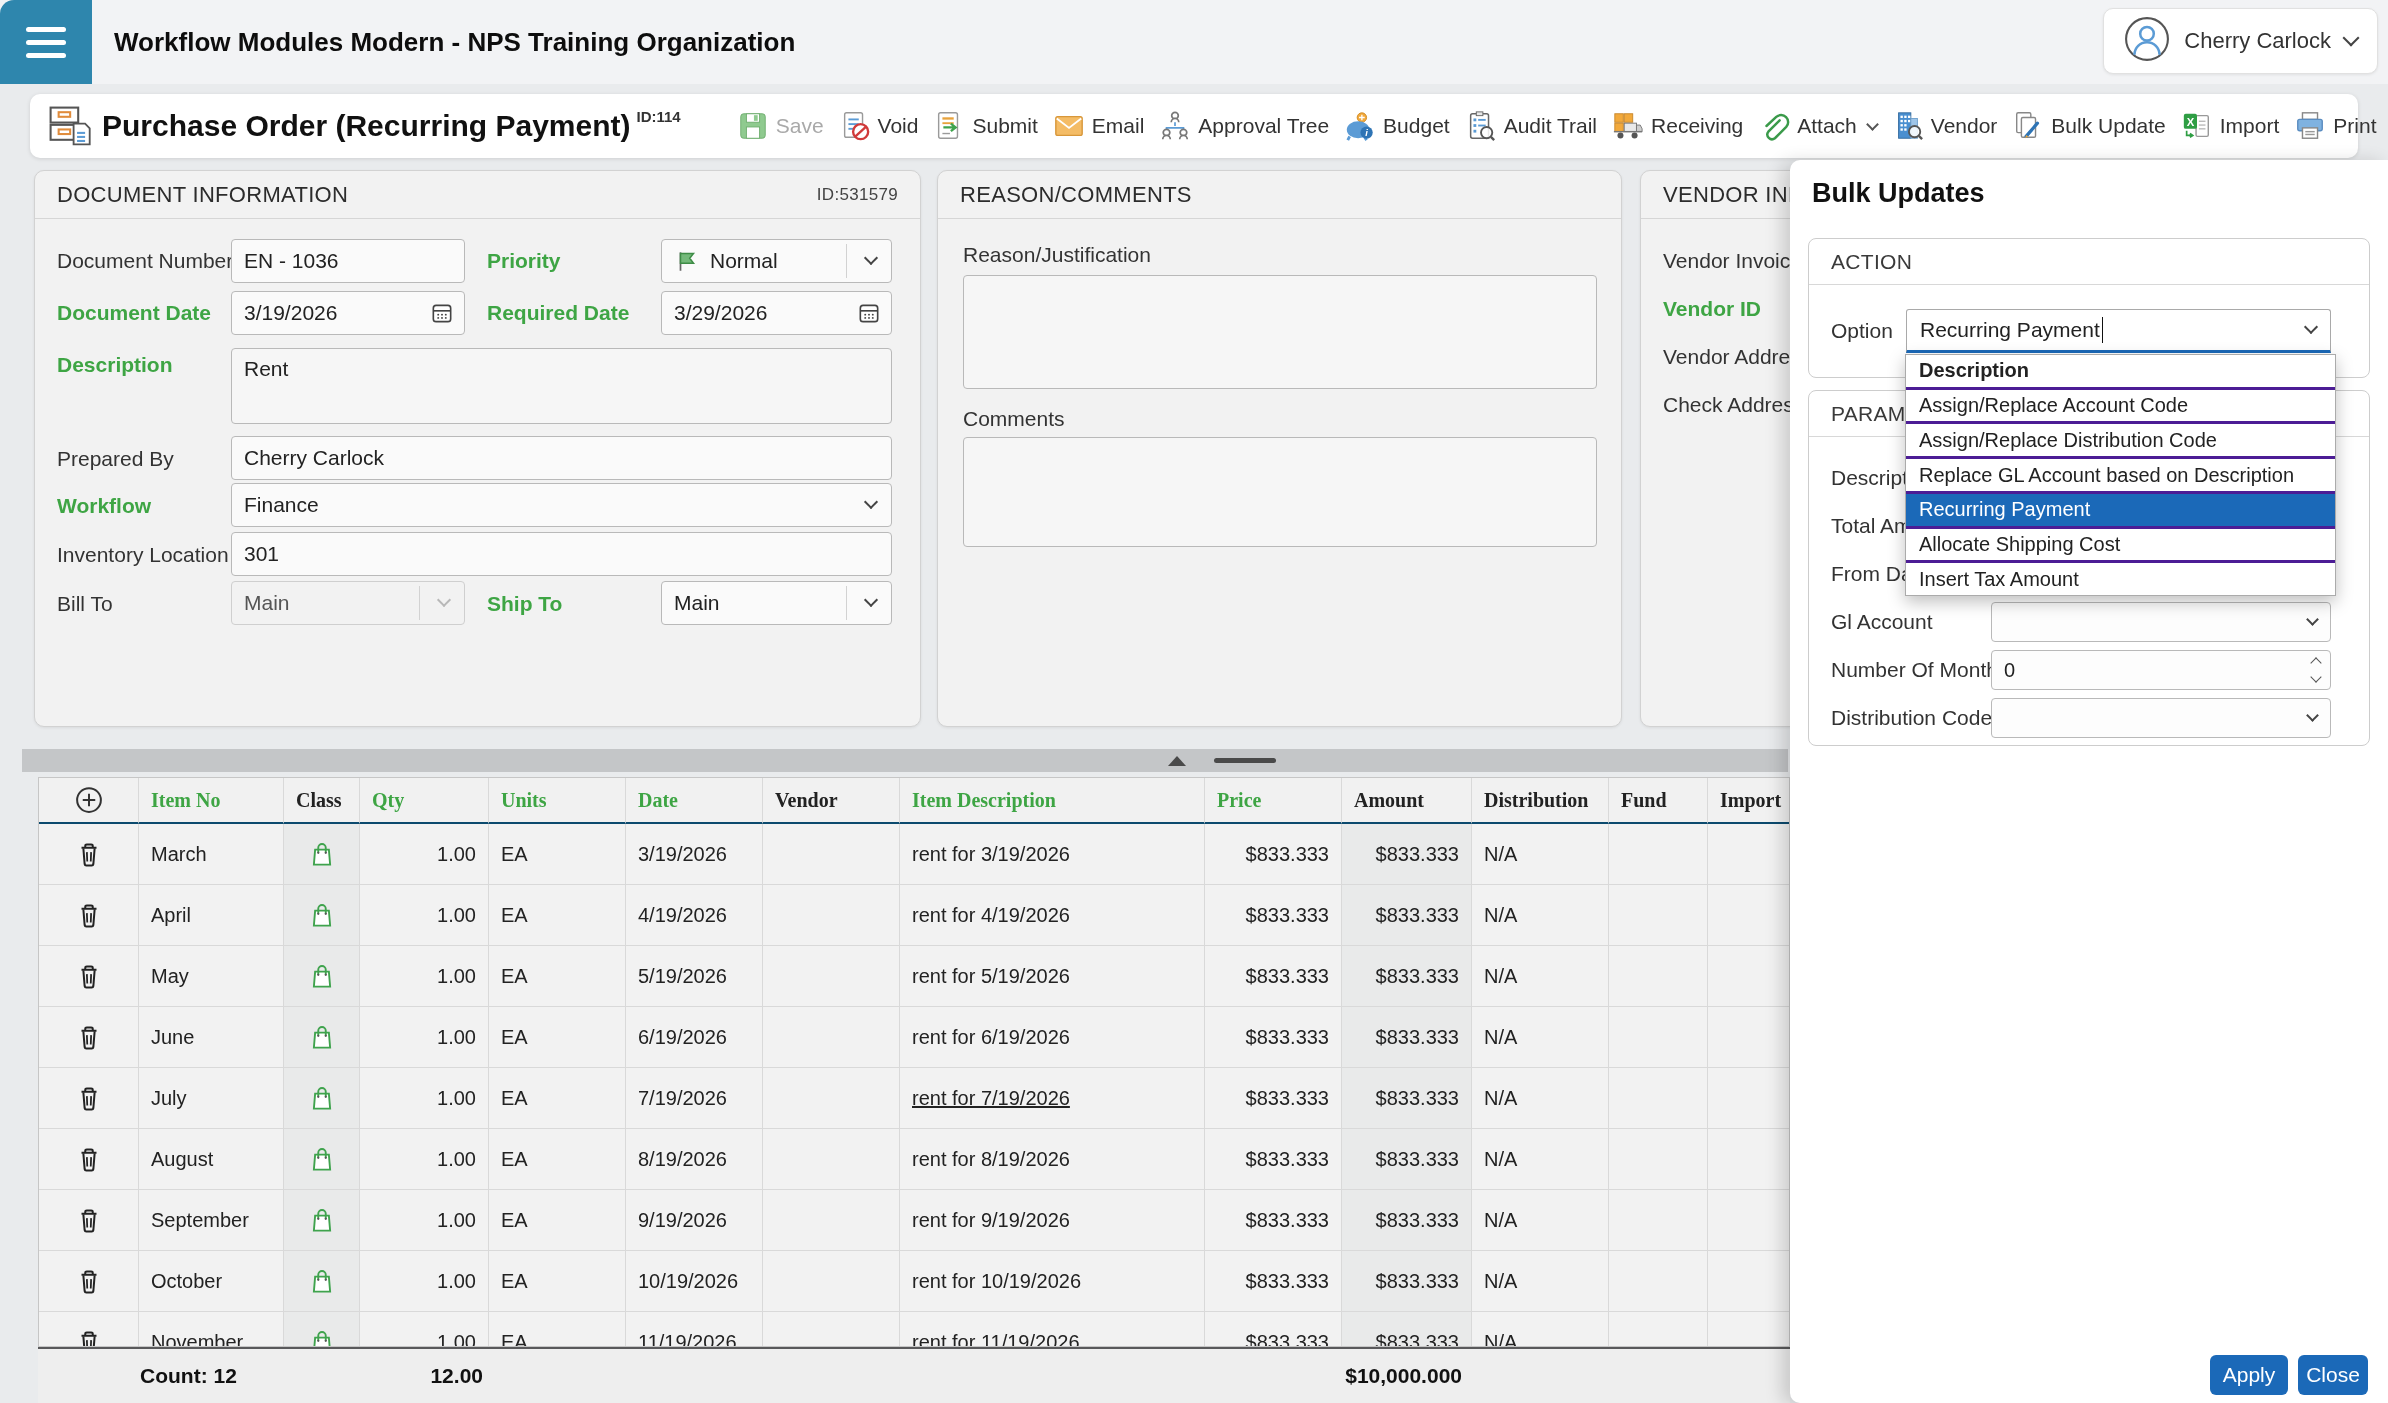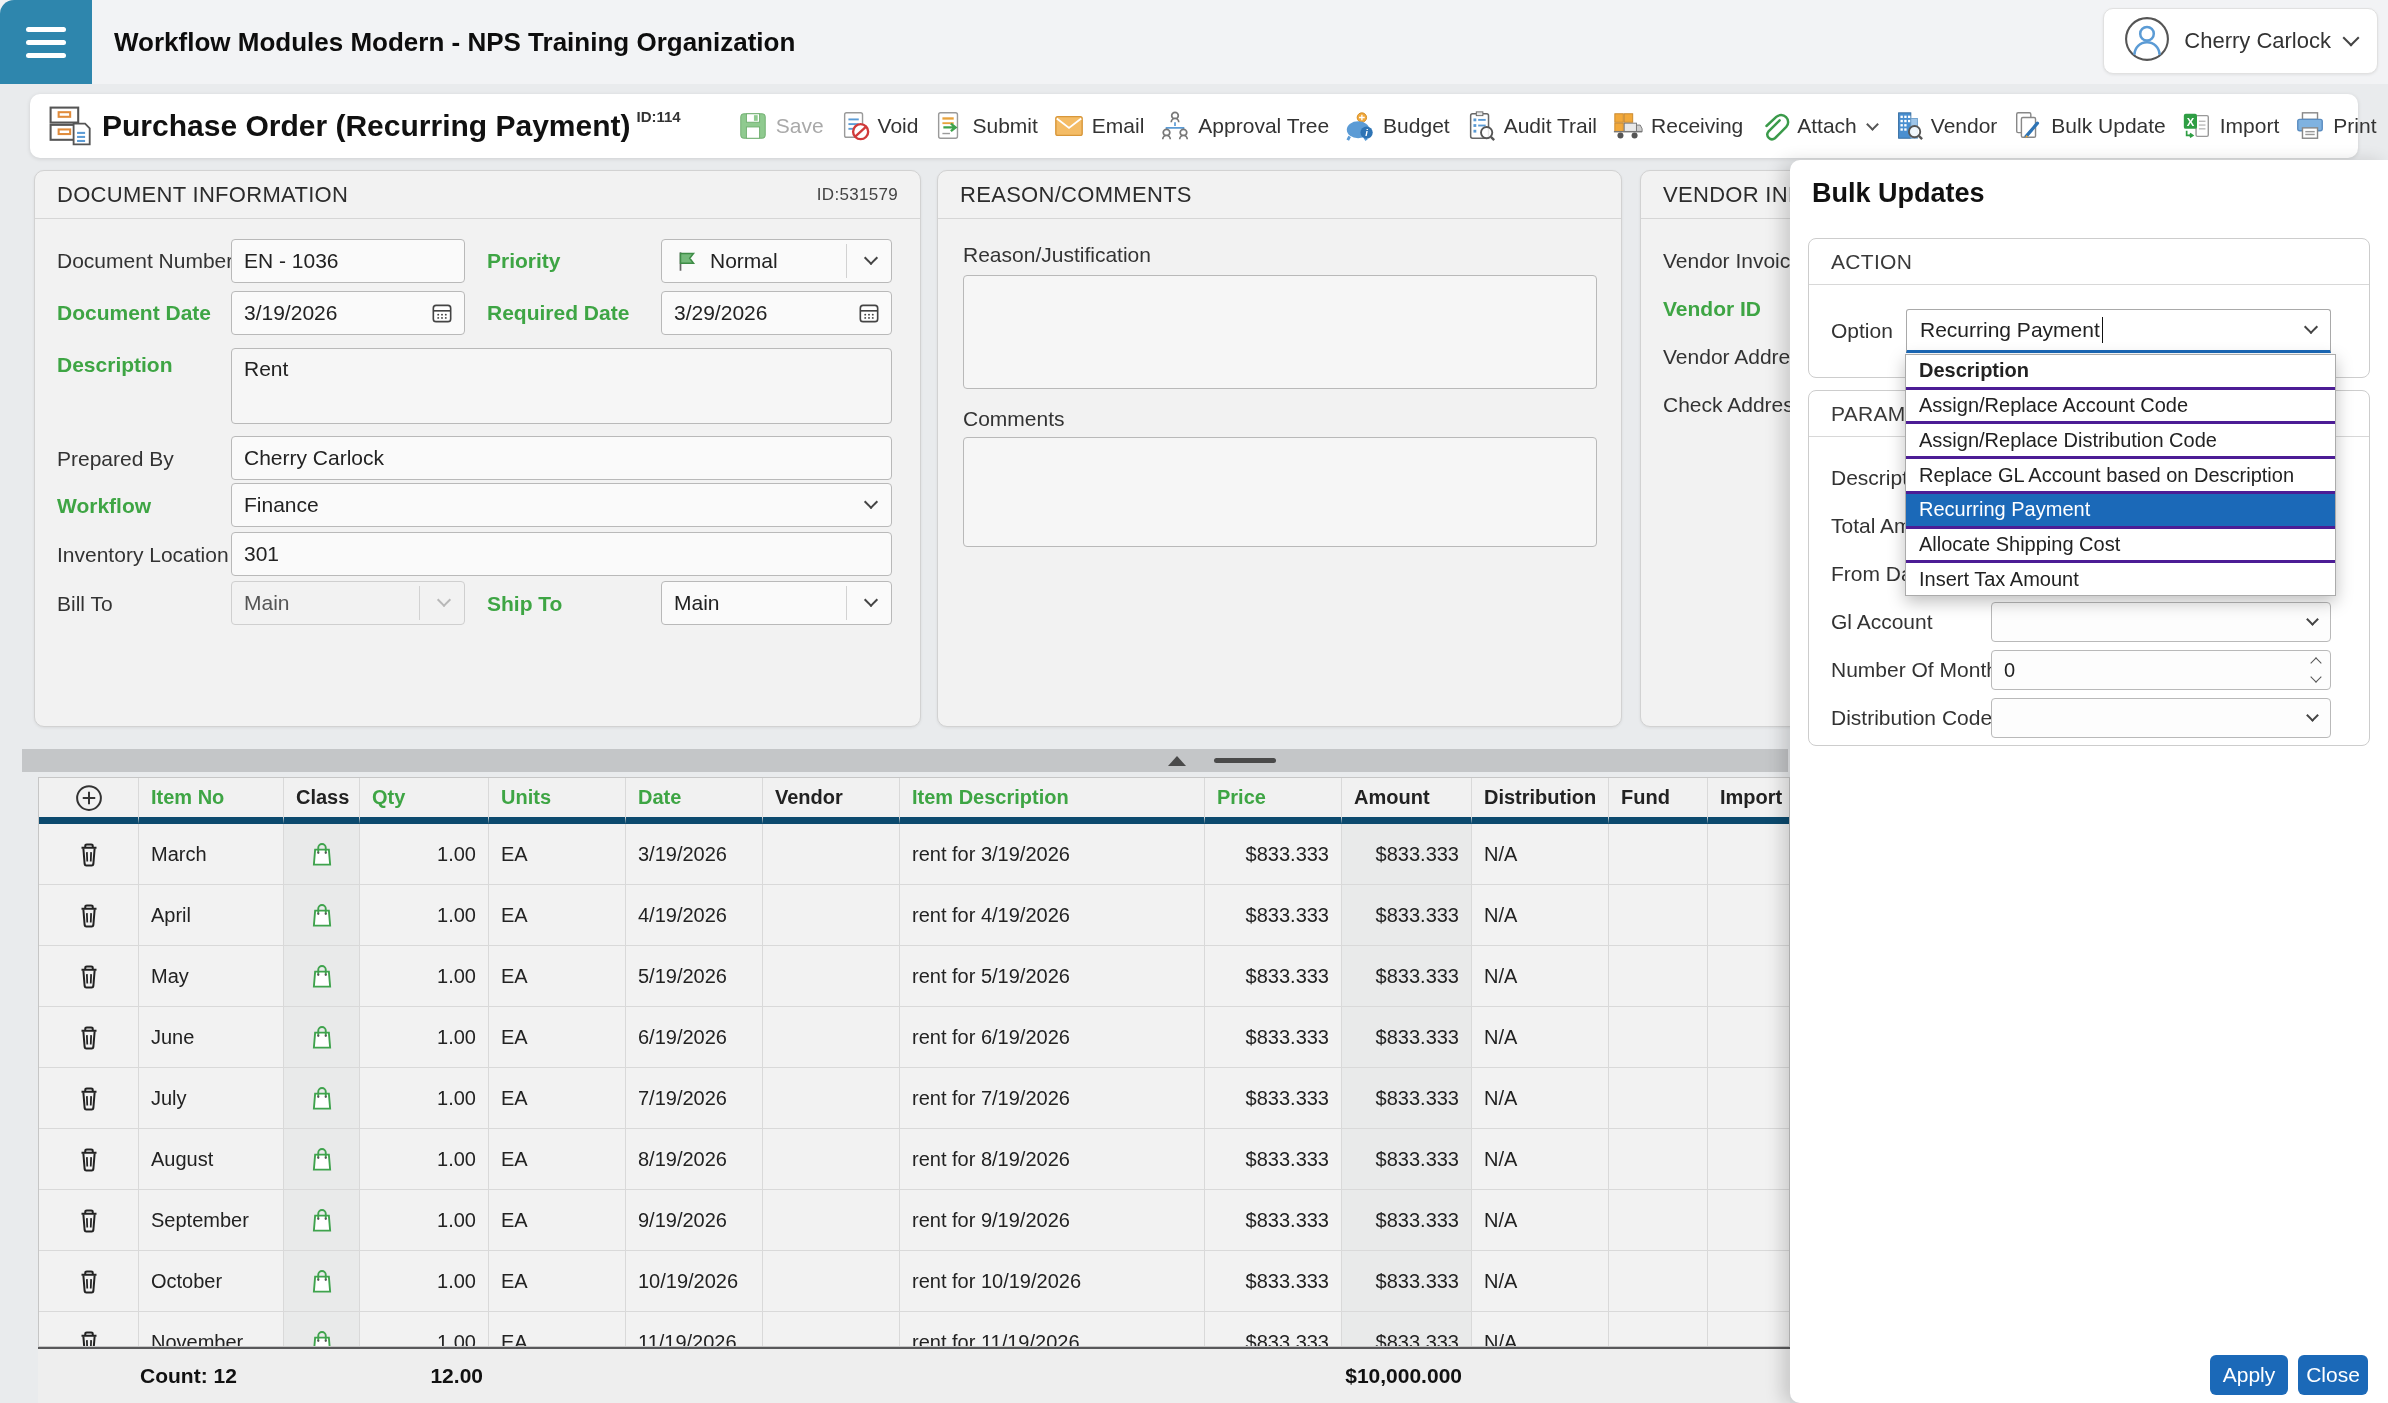--- a/index.html
+++ b/index.html
@@ -69,21 +69,21 @@
              border-right:9px solid transparent;border-bottom:10px solid #4a4a4a;}
   .split-dash{position:absolute;left:1192px;top:9px;width:62px;height:5px;background:#4a4a4a;border-radius:3px;}
 
   
   .tablewrap{position:absolute;left:38px;top:777px;width:1752px;height:570px;overflow:hidden;
              background:#f2f2f2;border:1px solid #c6c6c6;}
   .trow{display:flex;width:1789px;}
   .tcell{flex:0 0 auto;border-right:1px solid #d9d9d9;border-bottom:1px solid #d9d9d9;
          display:flex;align-items:center;font-size:20px;color:#222;height:61px;padding:0 12px;
          overflow:hidden;white-space:nowrap;}
-  .thead .tcell{height:46px;font-weight:bold;color:#222;background:#f1f1f1;border-bottom:7px solid #0c4a6e;}
+  .thead .tcell{height:46px;font-weight:bold;color:#222;background:#f1f1f1;border-bottom:2px solid #0c4a6e;font-family:Liberation Serif, serif;}
   .thead .tcell.green{color:var(--green);}
   .tcell.right{justify-content:flex-end;}
   .tcell.center{justify-content:center;padding:0;}
   .tcell.shade{background:#e9eaea;}
   .icobtn{cursor:pointer;display:flex;align-items:center;justify-content:center;}
   .icobtn svg{width:30px;height:30px;display:block;}
   .tfoot{position:absolute;left:38px;top:1347px;width:1752px;height:56px;background:#eeeeee;
          border-top:2px solid #59595b;}
   .tfoot span{position:absolute;top:0;height:54px;display:flex;align-items:center;font-size:21px;font-weight:bold;color:#111;}
   .f-count{left:102px;}
@@ -635,21 +635,21 @@
               <path d="M9 11 V7 a3 3 0 0 1 6 0 v4" fill="none" stroke="#3fa34d" stroke-width="1.5"></path>
               <circle cx="9" cy="11" r="0.9" fill="#555"></circle>
               <circle cx="15" cy="11" r="0.9" fill="#555"></circle>
             </svg>
           </span>
         </div>
         <div class="tcell right" style="width: 129px;">1.00</div>
         <div class="tcell" style="width: 137px;">EA</div>
         <div class="tcell" style="width: 137px;">7/19/2026</div>
         <div class="tcell" style="width: 137px;"></div>
-        <div class="tcell" style="width: 305px;">rent for 7/19/2026</div>
+        <div class="tcell" style="width: 305px; text-decoration: underline;">rent for 7/19/2026</div>
         <div class="tcell right" style="width: 137px;">$833.333</div>
         <div class="tcell right shade" style="width: 130px;">$833.333</div>
         <div class="tcell" style="width: 137px;">N/A</div>
         <div class="tcell" style="width: 99px;"></div>
         <div class="tcell" style="width: 120px;"></div>
       </div>
       <div class="trow">
         <div class="tcell center" style="width: 100px;">
           <span class="icobtn">
             <svg viewBox="0 0 24 24">

